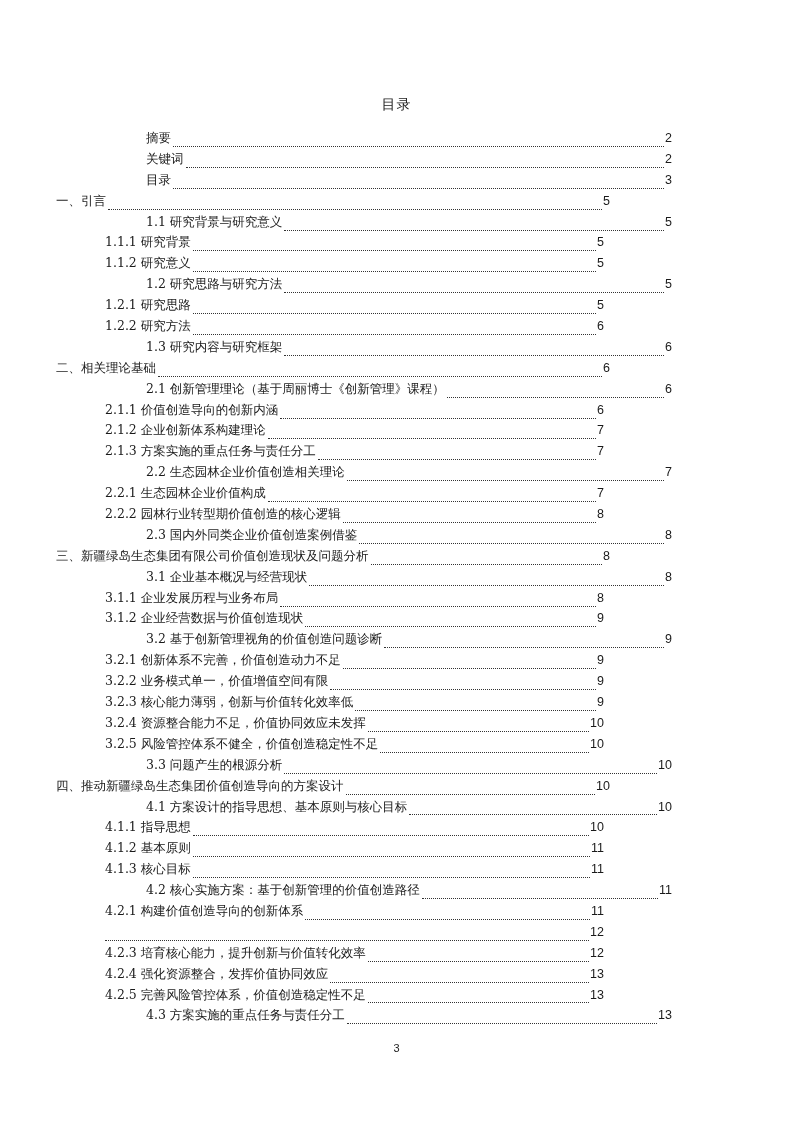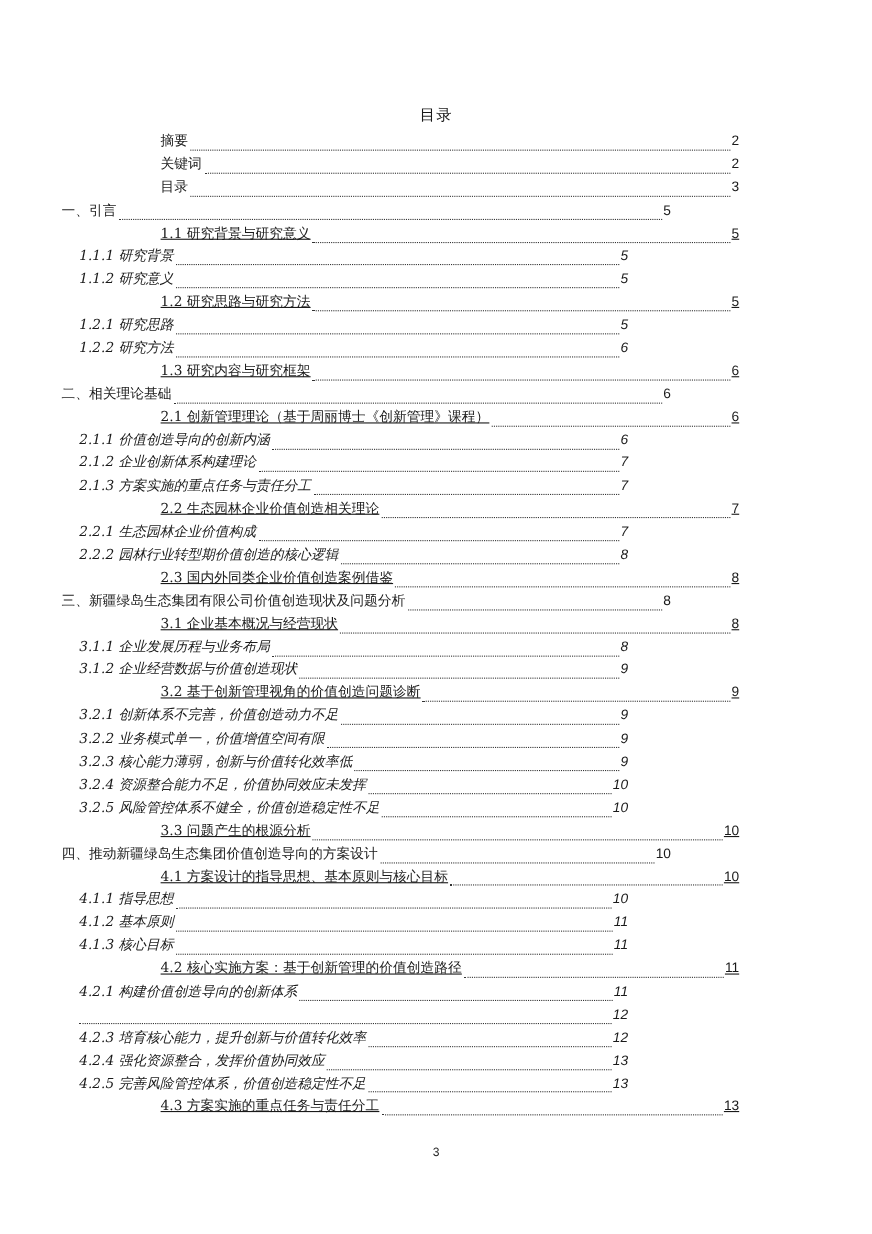--- a/index.html
+++ b/index.html
@@ -1,30 +1,30 @@
 <!DOCTYPE html>
 <html><head>
 <meta charset="utf-8">
 <style>
   html, body { margin: 0; padding: 0; background: #ffffff; }
   body { width: 793px; height: 1122px; position: relative; overflow: hidden;
          font-family: "DejaVu Serif", "Liberation Serif", serif; color: #1a1a1a; }
   .page-title { position: absolute; top: 96px; left: 0; width: 793px; text-align: center;
                 font-size: 14px; letter-spacing: 1px; }
-  .toc { position: absolute; top: 118px; left: 0; width: 793px; margin: 0; padding: 0; list-style: none; }
+  .toc { position: absolute; top: 128px; left: 0; width: 793px; margin: 0; padding: 0; list-style: none; }
   .toc-row { position: relative; height: 20.9px; display: flex; align-items: center;
              font-size: 12.5px; line-height: 20.9px; }
   .toc-row .label { white-space: nowrap; padding-right: 2px; background: #fff; }
   .toc-row .leader { flex: 1; border-bottom: 1px dotted #333; height: 0; margin-bottom: -6px;
                      transform: translateY(5px); }
   .toc-row .page { padding-left: 1px; font-family: "Liberation Sans", sans-serif; font-size: 12.5px; }
   .lvl-0 { padding-left: 56px; width: calc(672px - 118px); }
   .lvl-0.front { padding-left: 146px; width: calc(672px - 146px); }
-  .lvl-1 { padding-left: 146px; width: calc(672px - 146px); text-decoration: underline; }
-  .lvl-2 { padding-left: 72px; width: calc(672px - 173px); font-style: italic; }
+  .lvl-1 { padding-left: 146px; width: calc(672px - 146px); }
+  .lvl-2 { padding-left: 105px; width: calc(672px - 173px); }
   .page-number { position: absolute; top: 1042px; left: 0; width: 793px; text-align: center;
                  font-family: "Liberation Sans", sans-serif; font-size: 11px; color: #222; }
 </style>
 </head>
 <body>
 
 <div class="page-title">目录</div>
 
 <ul class="toc" id="toc-list">
     <li class="toc-row lvl-0 front">

